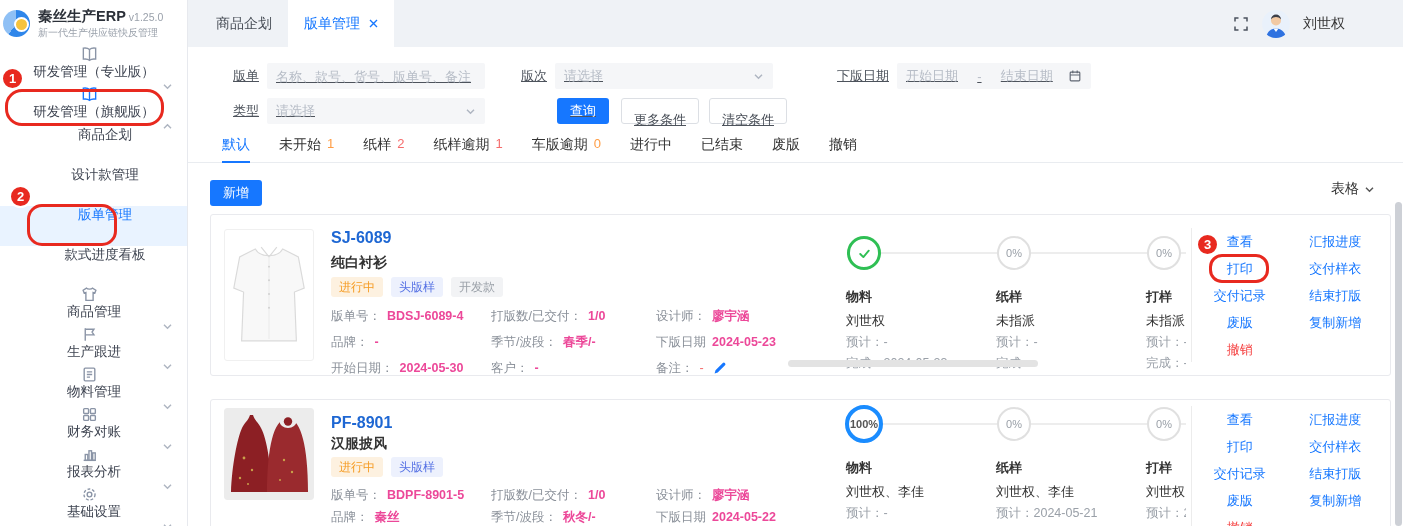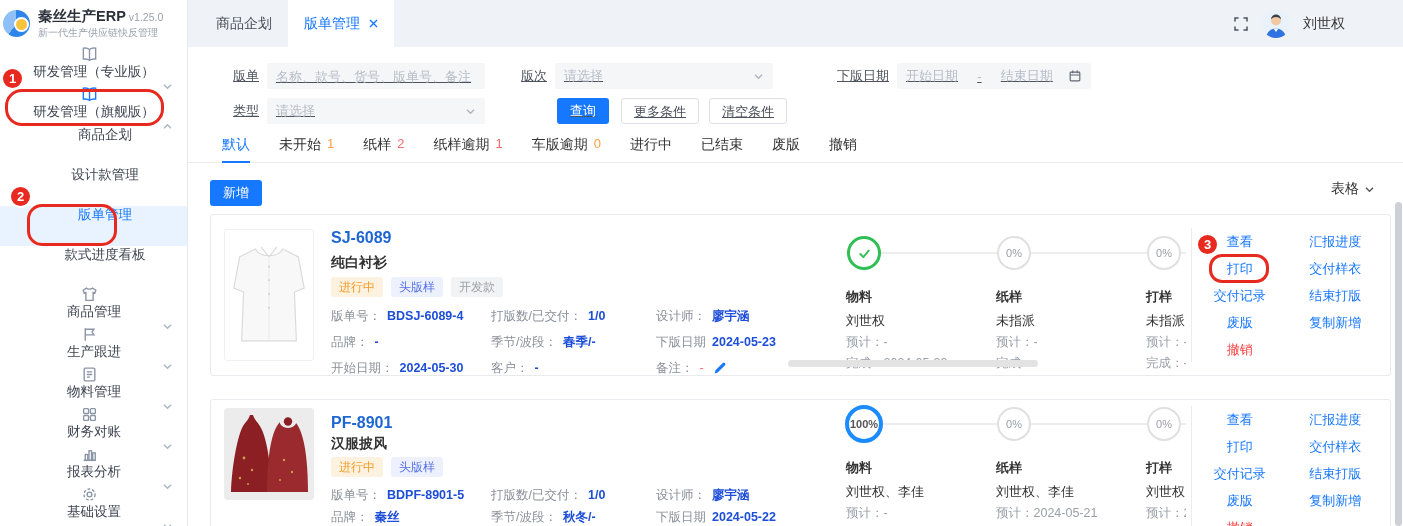--- a/index.html
+++ b/index.html
@@ -48,21 +48,21 @@
   .finput { width:218px; border:none; outline:none; background:#f5f6f8; border-radius:2px; height:26px; padding:0 9px; font-size:13px; color:#333; font-family:inherit; }
   .finput::placeholder { color:#b6bcc6; }
   .fselect { width:218px; justify-content:space-between; cursor:pointer; }
   .placeholder { color:#b6bcc6; }
   .fsel-chevron { color:#aeb5c1; display:flex; }
   .gap1 { margin-left:36px; } .gap2 { margin-left:64px; } .gap3 { margin-left:72px; }
   .fdate { width:194px; justify-content:space-between; cursor:pointer; }
   .fdate .sep { color:#b6bcc6; margin:0 4px; }
   .cal-icon { color:#5f6672; display:flex; }
   .btn-primary { background:#1677ff; color:#fff; border:none; border-radius:3px; height:26px; padding:0 13px; font-size:13px; cursor:pointer; font-family:inherit; }
-  .btn-plain { background:#fff; border:1px solid #dcdfe4; border-radius:3px; height:26px; padding:4px 12px; font-size:13px; color:#474d56; cursor:pointer; font-family:inherit; margin-left:10px; }
+  .btn-plain { background:#fff; border:1px solid #dcdfe4; border-radius:3px; height:26px; padding:12px 12px; font-size:13px; color:#474d56; cursor:pointer; font-family:inherit; margin-left:10px; }
   .btn-plain.first { margin-left:12px; }
 
   
   .status-tabs { margin-top:9px; padding-left:34px; border-bottom:1px solid #e9ecf0; display:flex; height:30px; }
   .stab { margin-right:29px; font-size:14px; color:#333; position:relative; display:flex; align-items:flex-start; padding-top:3px; cursor:pointer; }
   .stab.active { color:#1677ff; }
   .stab.active::after { content:''; position:absolute; bottom:-1px; left:0; right:0; height:2px; background:#1677ff; }
   .stab .count { font-size:13px; margin-left:6px; }
 
   
@@ -82,21 +82,21 @@
   .card-name { font-size:14px; font-weight:700; color:#333; margin-top:7px; line-height:16px; }
   .card-tags { margin-top:7px; display:flex; }
   .tag { display:inline-flex; align-items:center; height:20px; padding:0 8px; border-radius:3px; font-size:12px; margin-right:8px; }
   .tag-orange { background:#fdf1e0; color:#f59b22; }
   .tag-blue   { background:#edf1fd; color:#5571e4; }
   .tag-gray   { background:#f2f3f5; color:#9aa0a8; }
   .card-fields { margin-top:6px; display:flex; }
   .f-col1 { width:160px; } .f-col2 { width:165px; } .f-col3 { flex:1; }
   .f-row { height:26px; display:flex; align-items:center; font-size:12.5px; white-space:nowrap; }
   .f-label { color:#8a9099; margin-right:6px; }
-  .f-value { color:#1d4ed8; font-weight:600; }
+  .f-value { color:#ec4899; font-weight:600; }
   .f-value.danger-dash { color:#f56c6c; font-weight:400; }
   .edit-icon { margin-left:9px; display:flex; cursor:pointer; }
 
   .card-progress { position:absolute; left:575px; top:0; bottom:0; width:400px; overflow:hidden; }
   .progress-line { position:absolute; left:78px; right:-5px; top:37px; height:2px; background:#ededed; }
   .step { position:absolute; top:0; width:150px; }
   .step-circle { position:absolute; top:21px; left:3px; width:34px; height:34px; border-radius:50%; background:#fff;
     display:flex; align-items:center; justify-content:center; font-size:11px; color:#9aa0a8; }
   .step-circle.check { border:3px solid #2fbf54; }
   .step-circle.pct { border:2px solid #e0e0e0; }

